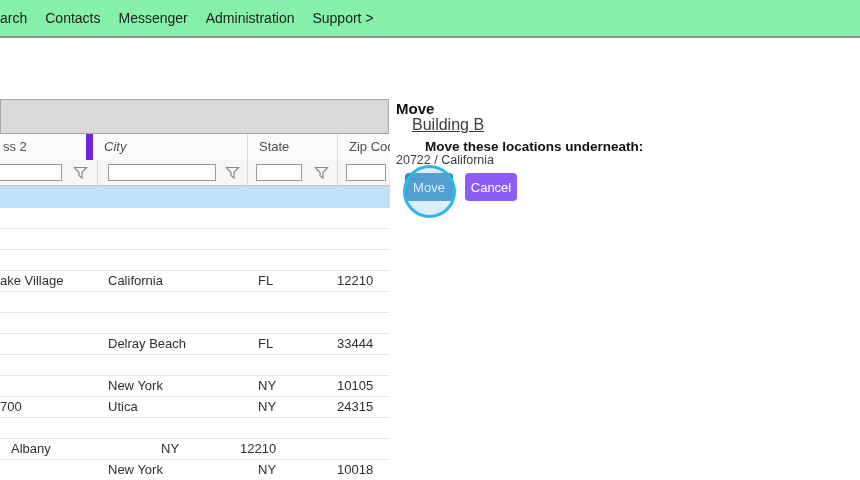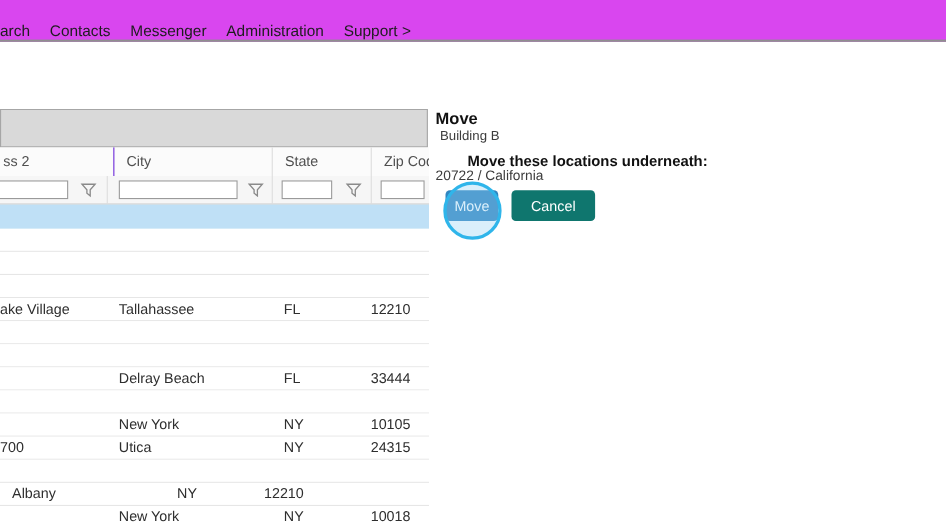--- a/index.html
+++ b/index.html
@@ -5,42 +5,42 @@
   * { box-sizing: border-box; }
   html,body { margin:0; padding:0; }
   body {
     width:860px; height:480px; position:relative; overflow:hidden;
     background:#ffffff; font-family:"Liberation Sans", sans-serif;
   }
 
   
   .topnav {
     position:absolute; left:0; top:0; width:860px; height:38px;
-    background:#d946ef; border-bottom:2px solid #8f8f8f;
-    display:flex; align-items:flex-end; gap:18px;
+    background:#86efac; border-bottom:2px solid #8f8f8f;
+    display:flex; align-items:center; gap:18px;
     font-size:14px; color:#1d1d1d;
   }
   .nav-item { white-space:nowrap; cursor:default; }
 
   
   .table-wrap {
     position:absolute; left:0; top:99px; width:390px; height:381px;
     overflow:hidden; background:#fff;
   }
   .grid-toolbar {
     position:absolute; left:0; top:0; width:389px; height:35px;
     background:#d9d9d9; border:1px solid #a6a6a6;
   }
   .thead {
     position:absolute; left:0; top:35px; width:390px; height:26px;
     background:#fbfbfb; font-size:13px; color:#4f4f4f;
   }
   .th { position:absolute; top:0; height:26px; line-height:26px; overflow:hidden; white-space:nowrap; }
   .th.c0 { left:0;   width:97px;  padding-left:3px; }
-  .th.c1 { left:103px;  width:150px; padding-left:11px; border-left:1px solid #6d28d9; }
+  .th.c1 { left:86px;  width:150px; padding-left:11px; border-left:7px solid #6d28d9;font-style:italic; }
   .th.c2 { left:247px; width:90px;  padding-left:11px; border-left:1px solid #dcdcdc; }
   .th.c3 { left:337px; width:53px;  padding-left:11px; border-left:1px solid #dcdcdc; }
 
   .tfilter {
     position:absolute; left:0; top:61px; width:390px; height:26px;
     background:#f6f6f6; border-bottom:1px solid #c9c9c9;
   }
   .fcell { position:absolute; top:0; height:25px; }
   .fcell.c1, .fcell.c2, .fcell.c3 { border-left:1px solid #dcdcdc; }
   .fcell.c0 { left:0;   width:97px; }
@@ -72,30 +72,30 @@
   }
   .td { overflow:hidden; white-space:nowrap; }
   .td.addr2 { width:97px; }
   .td.city  { width:150px; padding-left:11px; }
   .td.state { width:90px;  padding-left:11px; }
   .td.zip   { width:53px;  padding-right:9px; text-align:left; }
 
   
   .panel { position:absolute; left:396px; top:100px; width:440px; }
   .panel-title  { position:absolute; left:0; top:0;  font-size:15px; font-weight:bold; color:#111; }
-  .panel-sub    { position:absolute; left:4px; top:16px; font-size:12px; color:#3c3c3c; }
+  .panel-sub    { position:absolute; left:16px; top:16px; font-size:16px; color:#3c3c3c;text-decoration:underline; }
   .panel-prompt { position:absolute; left:0; top:39px; font-size:13.5px; font-weight:bold; color:#111;margin-left:29px; }
   .panel-target { position:absolute; left:0; top:53px; font-size:12.5px; color:#3c3c3c; }
   .btn {
     position:absolute; top:73px; height:28px; border:none; border-radius:4px;
     color:#fff; font-size:13px; font-family:"Liberation Sans", sans-serif;
     cursor:pointer; padding:0;
   }
   .btn-move   { left:9px;  width:48px; background:#3085c0; }
-  .btn-cancel { left:69px; width:76px; background:#0f766e; }
+  .btn-cancel { left:69px; width:52px; background:#8b5cf6; }
 
   
   .click-circle {
     position:absolute; left:403px; top:165px; width:53px; height:53px;
     border:3px solid #2fb5ea; border-radius:50%;
     background:rgba(150,210,243,0.35);
     pointer-events:none; z-index:5;
   }
 </style>
 </head>
@@ -166,21 +166,21 @@
 
   <div class="trow">
     <div class="td addr2"></div>
     <div class="td city"></div>
     <div class="td state"></div>
     <div class="td zip"></div>
   </div>
 
   <div class="trow">
     <div class="td addr2">ake Village</div>
-    <div class="td city">Tallahassee</div>
+    <div class="td city">California</div>
     <div class="td state">FL</div>
     <div class="td zip">12210</div>
   </div>
 
   <div class="trow">
     <div class="td addr2"></div>
     <div class="td city"></div>
     <div class="td state"></div>
     <div class="td zip"></div>
   </div>

